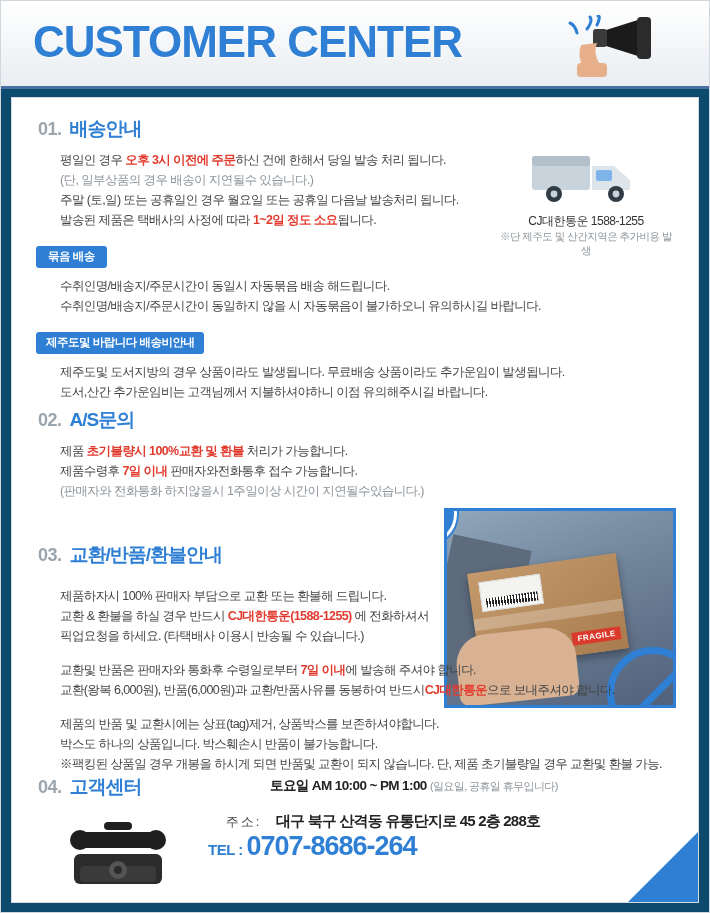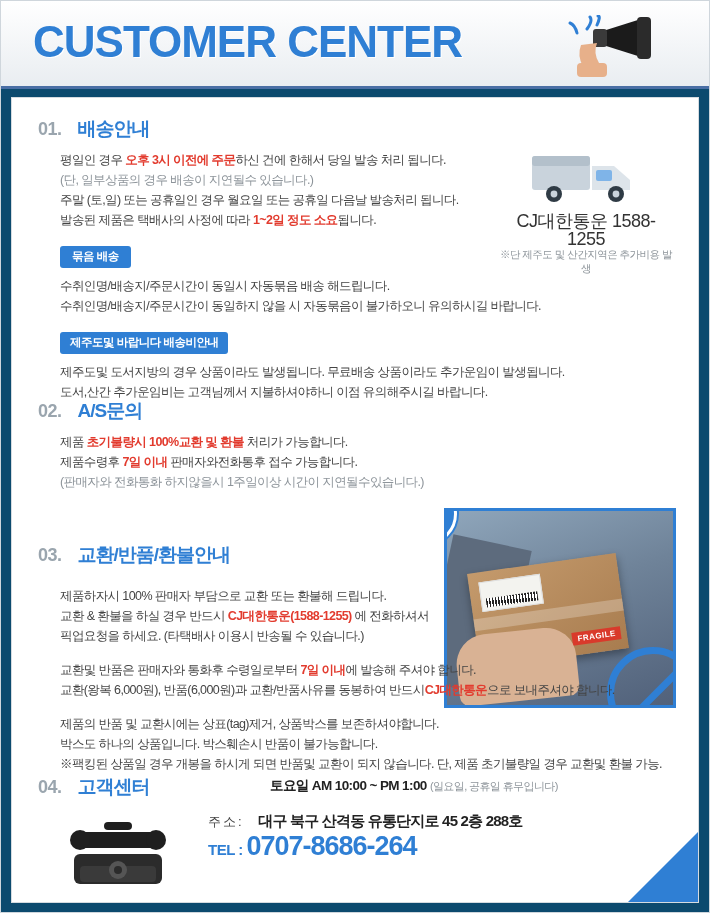--- a/index.html
+++ b/index.html
@@ -48,21 +48,21 @@
     background:#ffffff;
     border:1px solid #d5dbe0;
   }
   .sec {
     position:absolute;
     left:0; width:100%;
   }
   .sec-head {
     display:flex;
     align-items:baseline;
-    gap:16px;
+    gap:8px;
     padding-left:26px;
   }
   .sec-num {
     font-size:18px;
     font-weight:bold;
     color:#9aa5ae;
     letter-spacing:-0.5px;
   }
   .sec-title {
     font-size:19px;
@@ -87,33 +87,33 @@
   
   .pill {
     display:inline-block;
     background:#2f7fd4;
     color:#fff;
     font-size:11.5px;
     font-weight:bold;
     letter-spacing:-0.5px;
     padding:3px 12px 4px 12px;
     border-radius:3px;
-    margin-left:48px;
+    margin-left:24px;
   }
   .pill.wide { padding:3px 10px 4px 10px; }
   
   .truck-block {
     position:absolute;
     right:24px; top:30px;
     width:176px;
     text-align:center;
   }
   .truck-svg { width:116px; height:62px; }
   .truck-cap {
-    font-size:18px; color:#333; line-height:18px; letter-spacing:-0.5px;
+    font-size:12px; color:#333; line-height:18px; letter-spacing:-0.5px;
   }
   .truck-note { font-size:10.5px; color:#8d949a; letter-spacing:-0.5px; }
   
   .photo {
     position:absolute;
     right:22px; top:410px;
     width:232px; height:200px;
     border:3px solid #2f7fd4;
     background:linear-gradient(160deg,#8fa6bb 0%, #6f8399 45%, #51617a 100%);
     overflow:hidden;
@@ -192,21 +192,21 @@
     background:linear-gradient(#f3d06a,#c99c2e);
     transform:rotate(-42deg);
     border-radius:2px;
   }
   
   .phone-svg { position:absolute; left:46px; top:40px; width:120px; height:82px; }
   .cc-info { position:absolute; left:196px; top:0; }
   .cc-row { font-size:13.5px; letter-spacing:-0.6px; line-height:24px; color:#222; }
   .cc-row .k { color:#444; }
   .cc-row .v { font-weight:bold; }
-  .cc-addr { font-size:15px; font-weight:bold; letter-spacing:-0.8px; color:#222; }
+  .cc-addr { font-size:15px; font-weight:bold; letter-spacing:-0.8px; color:#222;text-align:center; }
   .cc-addr .lbl { font-weight:normal; font-size:13px; color:#444; margin-right:14px; }
   .tel-line { font-size:15px; color:#2f7fd4; font-weight:bold; letter-spacing:-0.5px;}
   .tel-num { font-size:27px; font-weight:bold; color:#2f7fd4; letter-spacing:-1px; }
   .corner {
     position:absolute; right:0; bottom:0;
     width:0; height:0;
     border-left:70px solid transparent;
     border-bottom:70px solid #2f7fd4;
   }
   .corner-in {
@@ -275,21 +275,21 @@
           <circle cx="26" cy="48" r="8" fill="#2f3b45"></circle>
             <circle cx="26" cy="48" r="3.4" fill="#c9d3dc"></circle>
           <circle cx="88" cy="48" r="8" fill="#2f3b45"></circle>
             <circle cx="88" cy="48" r="3.4" fill="#c9d3dc"></circle>
         </svg>
         <div class="truck-cap">CJ대한통운 1588-1255</div>
         <div class="truck-note">※단 제주도 및 산간지역은 추가비용 발생</div>
       </div>
     </div>
 
-    <div class="sec" style="top:300px;">
+    <div class="sec" style="top:309px;">
       <div class="sec-head">
         <span class="sec-num">02.</span>
         <span class="sec-title">A/S문의</span>
       </div>
       <div class="lines">
         <div class="line">제품 <span class="red">초기불량시 100%교환 및 환불</span> 처리가 가능합니다.</div>
         <div class="line">제품수령후 <span class="red">7일 이내</span> 판매자와전화통후 접수 가능합니다.</div>
         <div class="line gray">(판매자와 전화통화 하지않을시 1주일이상 시간이 지연될수있습니다.)</div>
       </div>
     </div>

